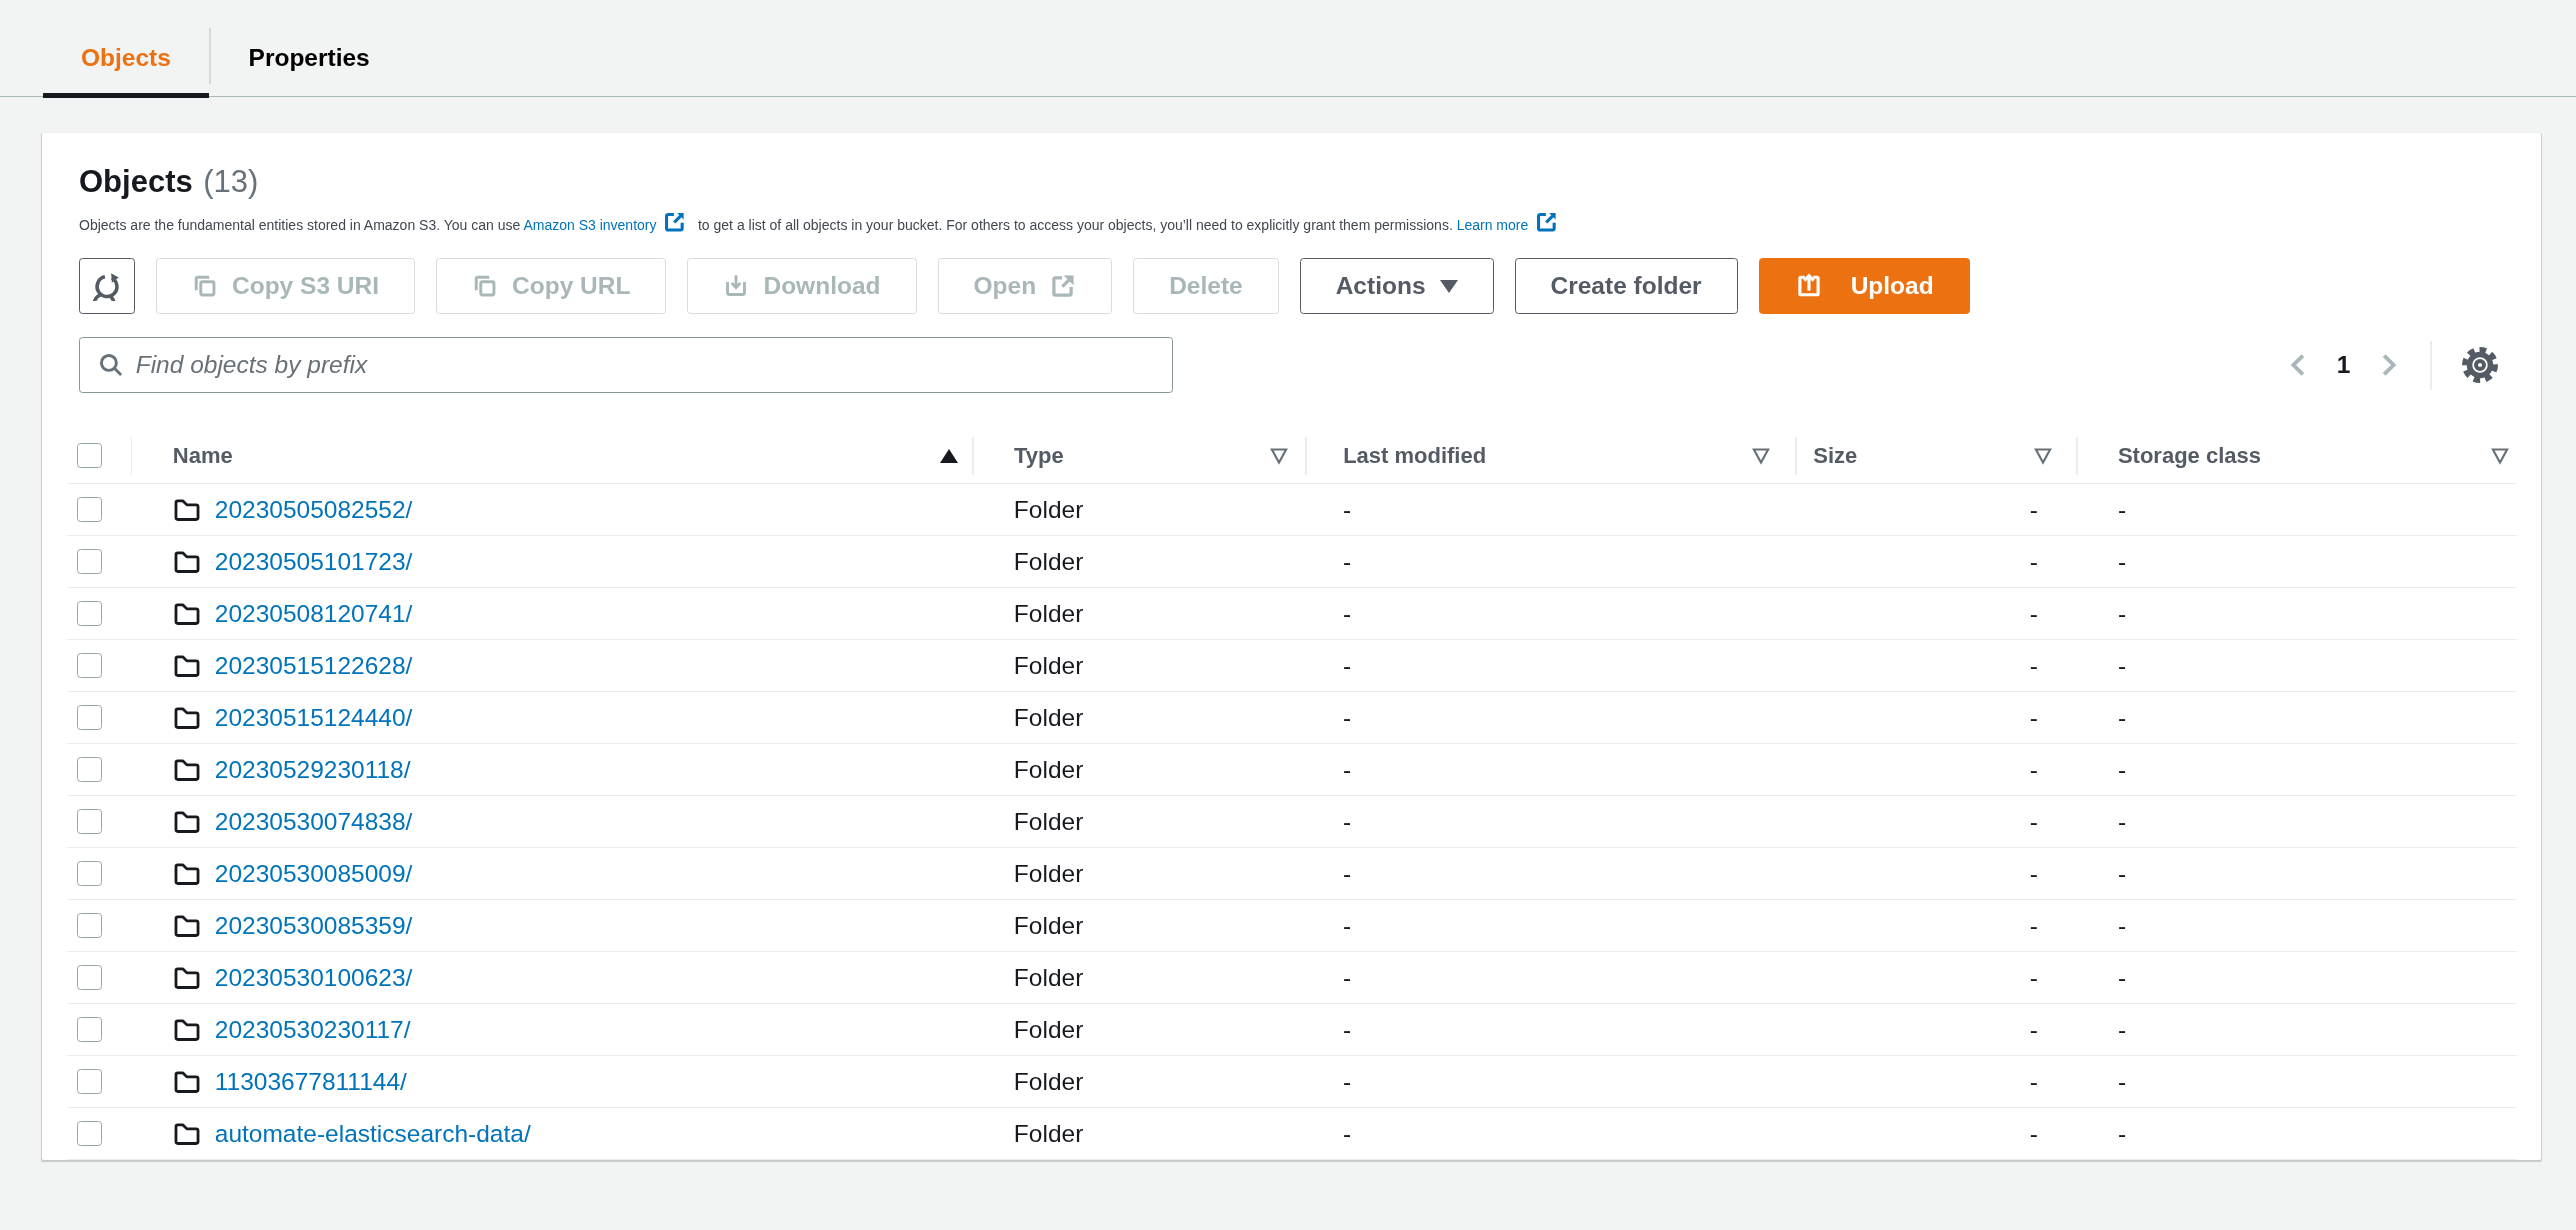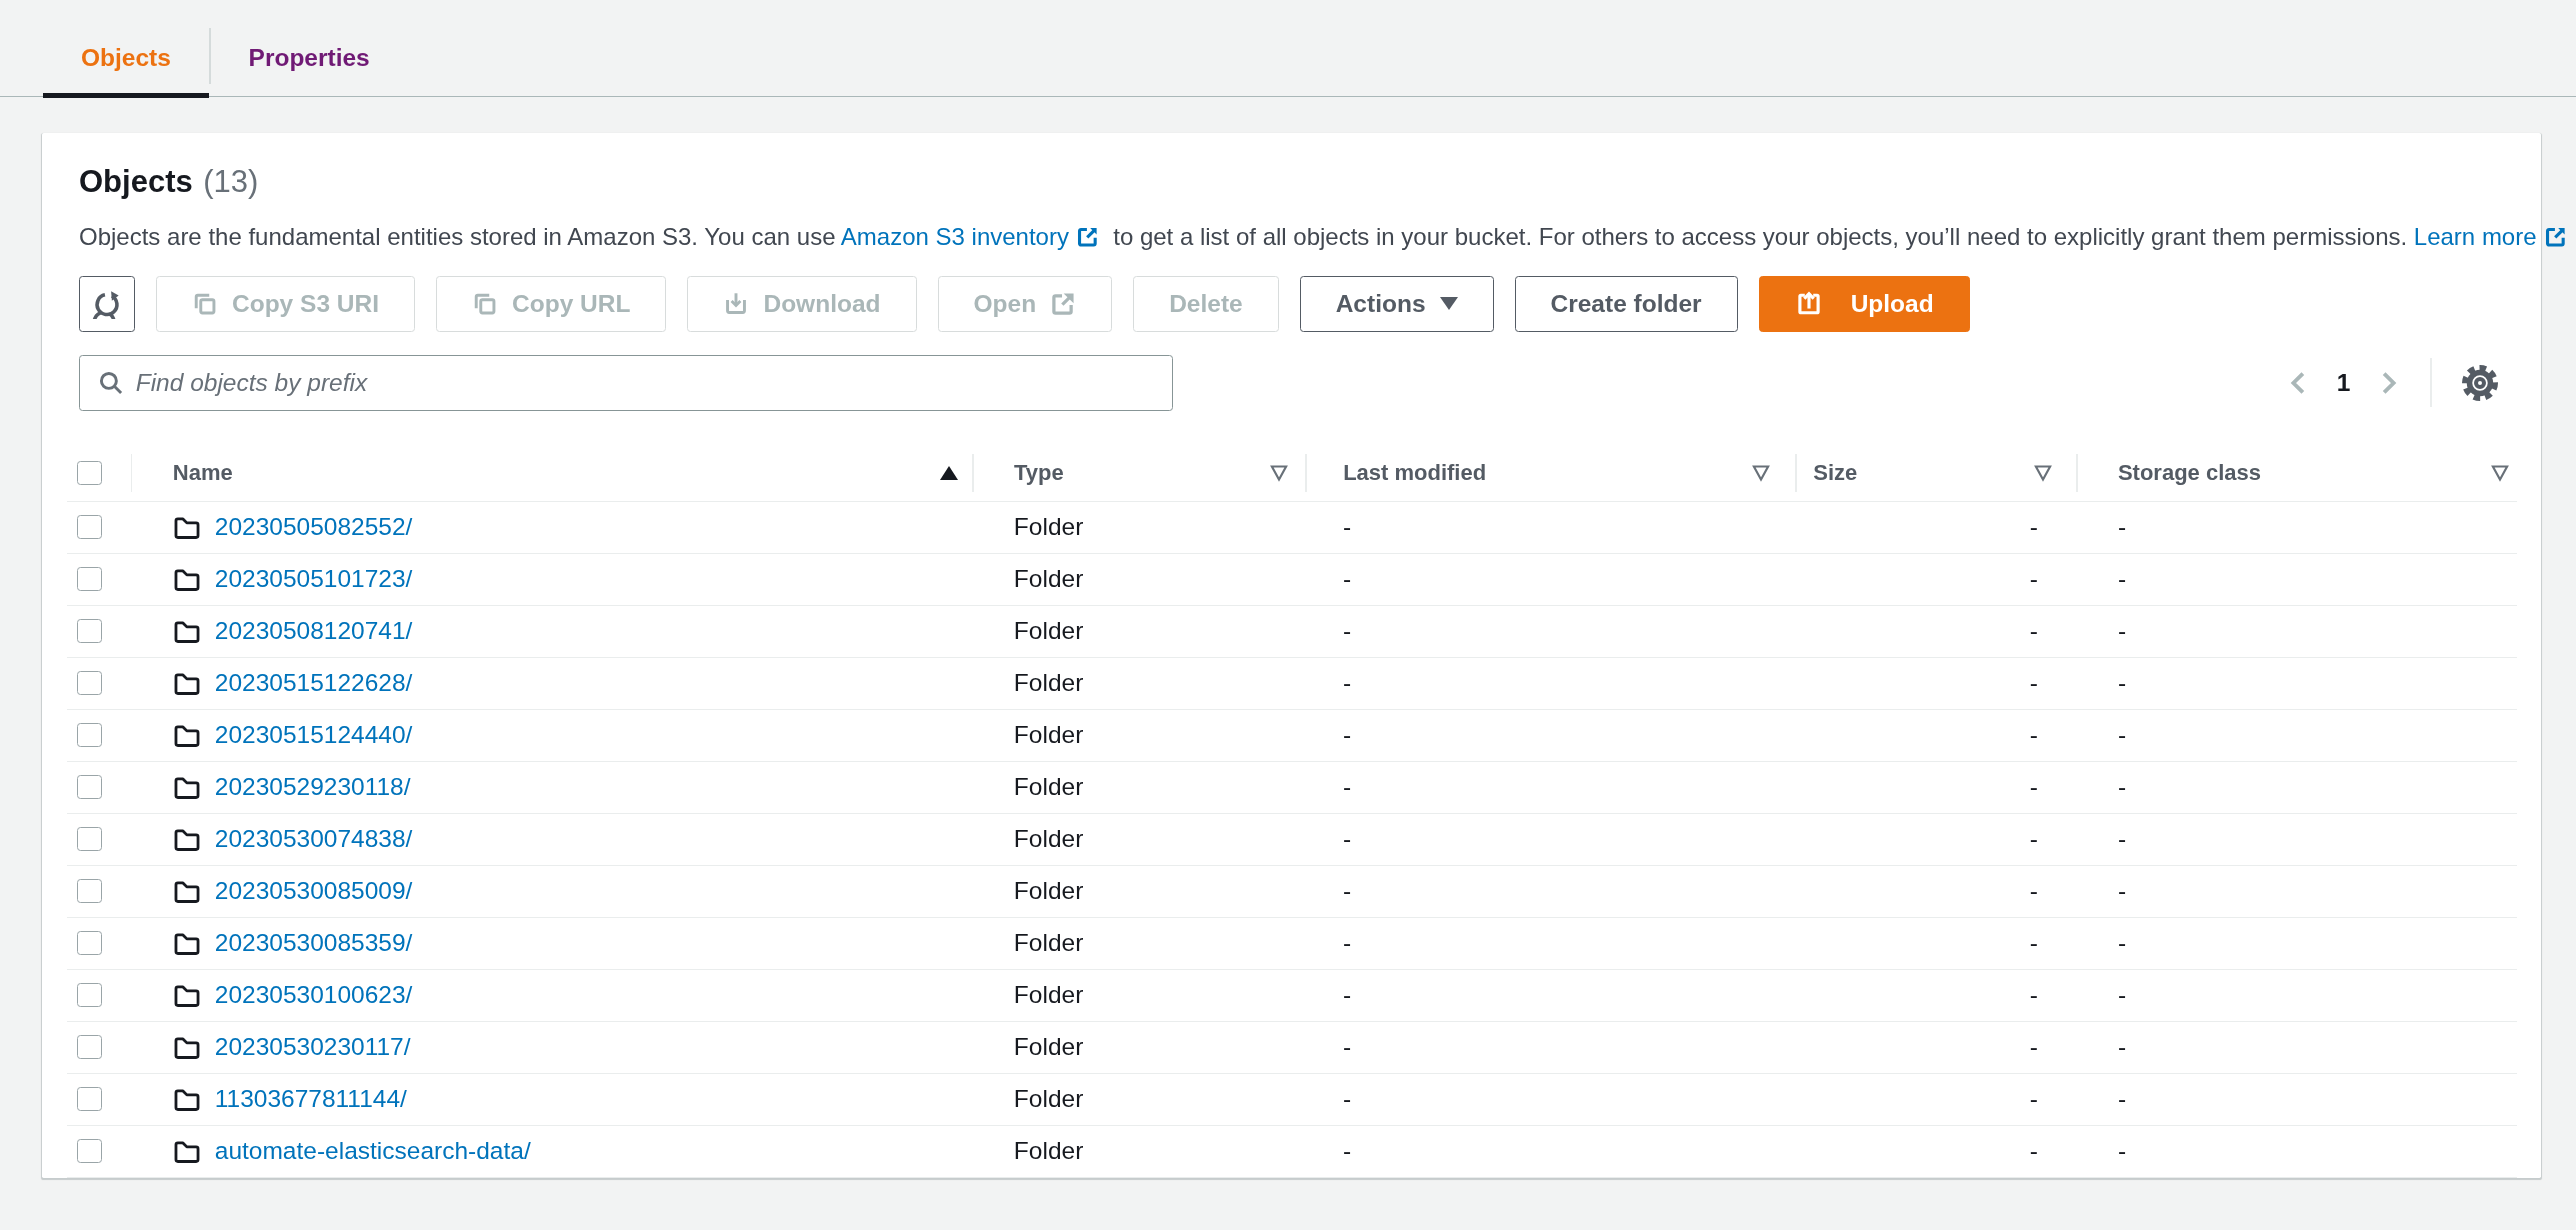--- a/index.html
+++ b/index.html
@@ -6,34 +6,34 @@
   html,body { width: 2576px; height: 1230px; overflow: hidden; }
   body {
     background: #f2f3f3;
     font-family: "Liberation Sans", sans-serif;
     color: #16191f;
   }
 
   
   .tabs-bar { padding: 19px 0 0 43px; border-bottom: 1.7px solid #aab7b8; display: flex; align-items: stretch; }
   .tab { position: relative; display: flex; align-items: center; padding: 0 38px; height: 77px;
-         font-size: 24.5px; font-weight: 700; color: #701a75; cursor: pointer; }
+         font-size: 24.5px; font-weight: 700; color: #000000; cursor: pointer; }
   .tab.active { color: #ec7211; }
   .tab.active::after { content: ""; position: absolute; left: 0; right: 0; bottom: -1.7px; height: 5.2px; background: #16191f; }
   .tab-divider { width: 1.7px; background: #d5dbdb; margin: 8.7px 0 12.2px 0; }
 
   
   .card { margin: 36px 35px 0 42px; width: 2499px; background: #fff;
           box-shadow: 0 0.9px 0.9px 0.9px rgba(0,28,36,0.18); border-radius: 1.7px; }
   .card-pad { padding: 0 37px; }
 
   .card-header { padding-top: 31px; }
   .card-title { font-size: 31px; font-weight: 700; color: #16191f; display: flex; align-items: baseline; gap: 10.5px; }
   .card-title .count { color: #687078; font-weight: 400; }
-  .card-desc { margin-top: 23px; font-size: 24px; color: #414750; white-space: nowrap; }
+  .card-desc { margin-top: 10px; font-size: 14px; color: #414750; white-space: nowrap; }
   .inline-link { color: #0073bb; text-decoration: none; cursor: pointer; }
   .ext-icon { display: inline-block; vertical-align: -3.5px; margin: 0 7px 0 7px; }
 
   
   .toolbar { margin-top: 24.5px; display: flex; align-items: center; gap: 21px; }
   .btn { height: 56px; display: inline-flex; align-items: center; justify-content: center; gap: 14px;
          padding: 0 35px; background: #fff; border: 1.7px solid #545b64; border-radius: 3.5px;
          font-family: "Liberation Sans", sans-serif; font-size: 24.5px; font-weight: 700; color: #545b64; cursor: pointer; }
   .btn.icon-only { width: 56px; padding: 0; }
   .btn.disabled { border-color: #d8dcdc; color: #aab7b8; cursor: default; }

